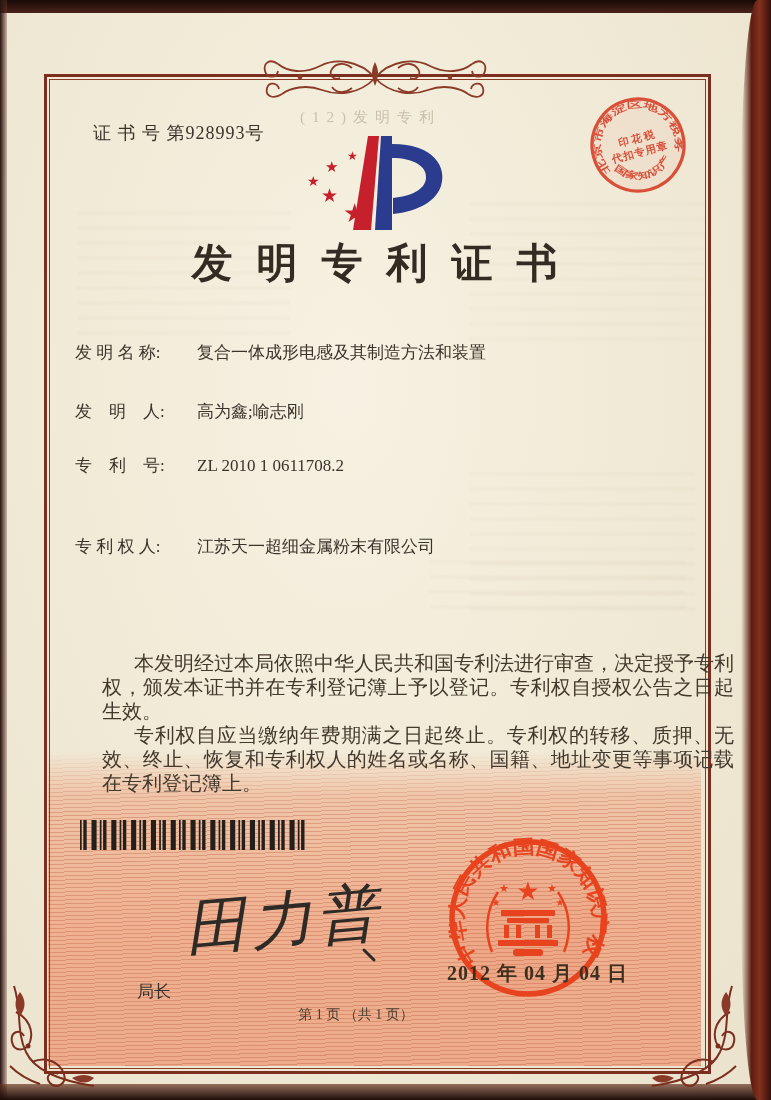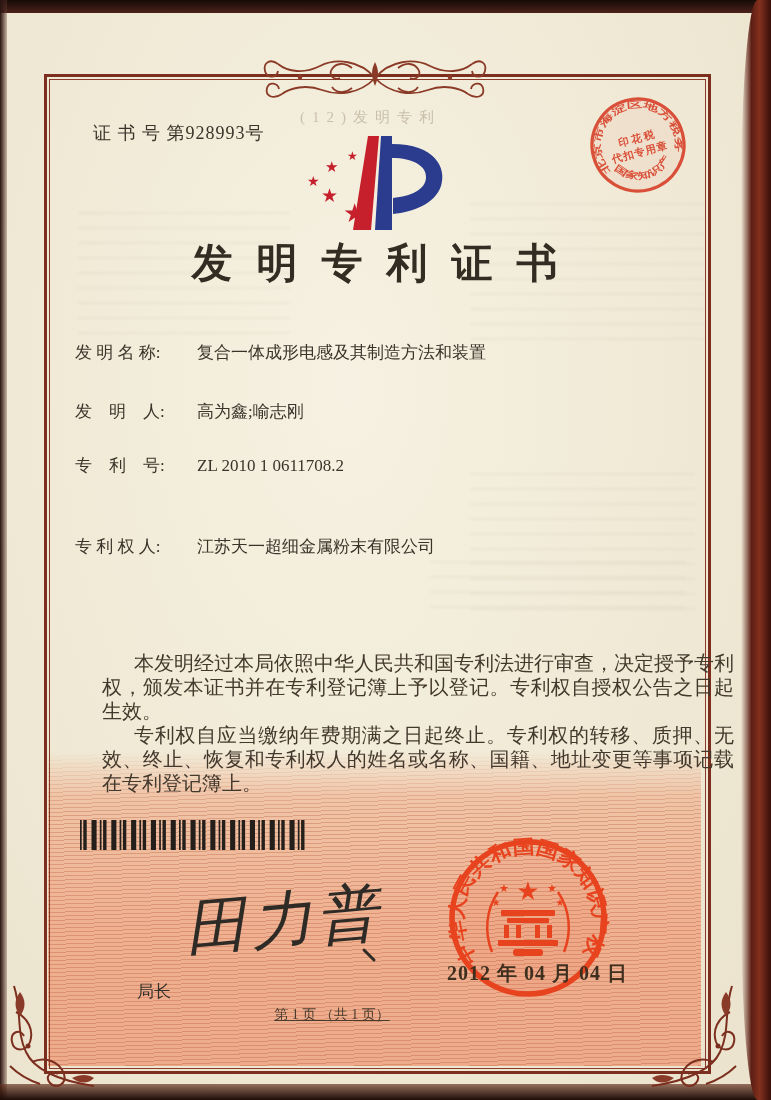--- a/index.html
+++ b/index.html
@@ -44,21 +44,21 @@
 
   .body-text{position:absolute;left:75px;top:651px;width:632px;font-size:20px;
              line-height:24px;text-align:justify;color:#43382c;margin-left:27px;}
   .body-text p{margin:0;text-indent:32px;}
 
   .barcode{position:absolute;left:80px;top:820px;}
   .sig-label{left:137px;top:952px;font-size:17px;color:#33302b;margin-top:28px;}
   .signature{position:absolute;left:178px;top:858px;width:215px;height:120px;}
   .seal{position:absolute;left:442px;top:832px;width:172px;height:172px;}
   .seal-date{left:447px;top:960px;font-size:20px;font-weight:600;letter-spacing:1px;color:#3f2f1f;}
-  .footer-page{left:32px;top:1006px;width:600px;text-align:center;font-size:14px;color:#4a3c2d;text-decoration:underline;}
+  .footer-page{left:56px;top:1006px;width:600px;text-align:center;font-size:14px;color:#4a3c2d;}
 
   .tax-stamp{position:absolute;left:577px;top:84px;width:122px;height:122px;
              transform:rotate(-15deg);opacity:.92;}
 
   .ornament-top{position:absolute;left:260px;top:50px;width:230px;height:56px;}
   .ornament-bl{position:absolute;left:6px;top:982px;width:92px;height:112px;}
   .ornament-br{position:absolute;left:648px;top:982px;width:92px;height:112px;transform:scaleX(-1);}
 
   .logo{position:absolute;left:295px;top:130px;width:168px;height:108px;}
 

